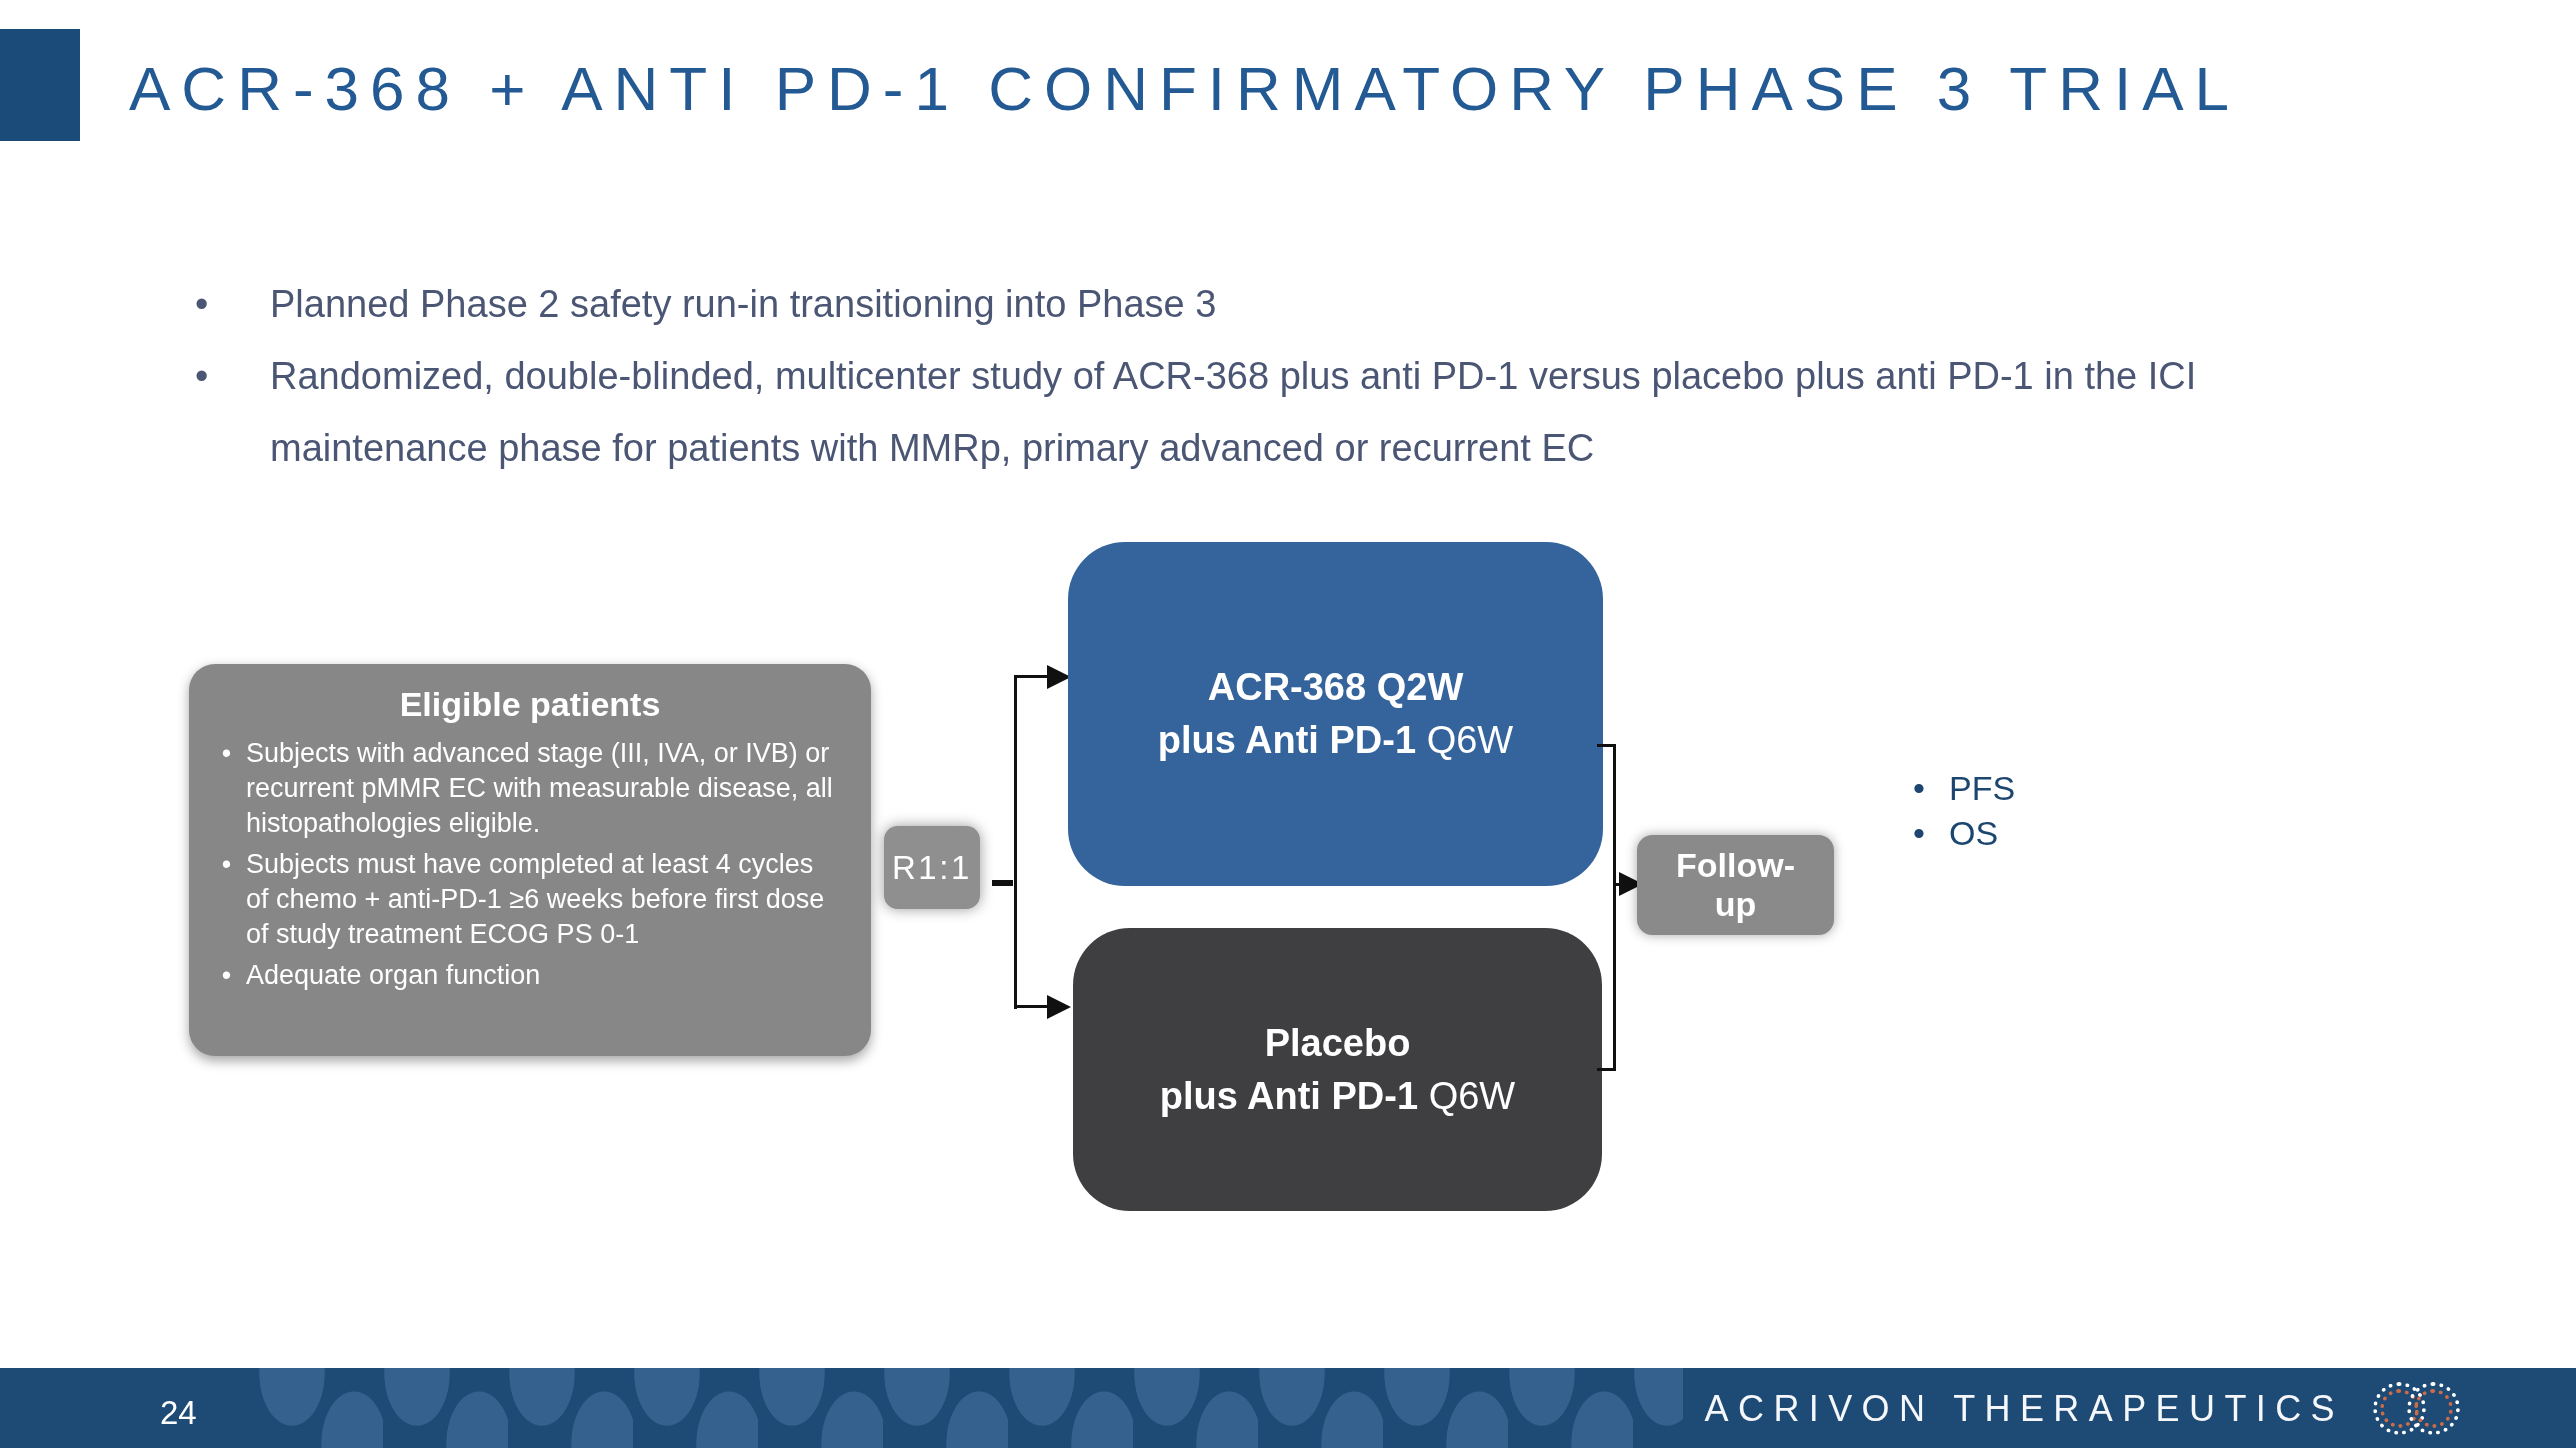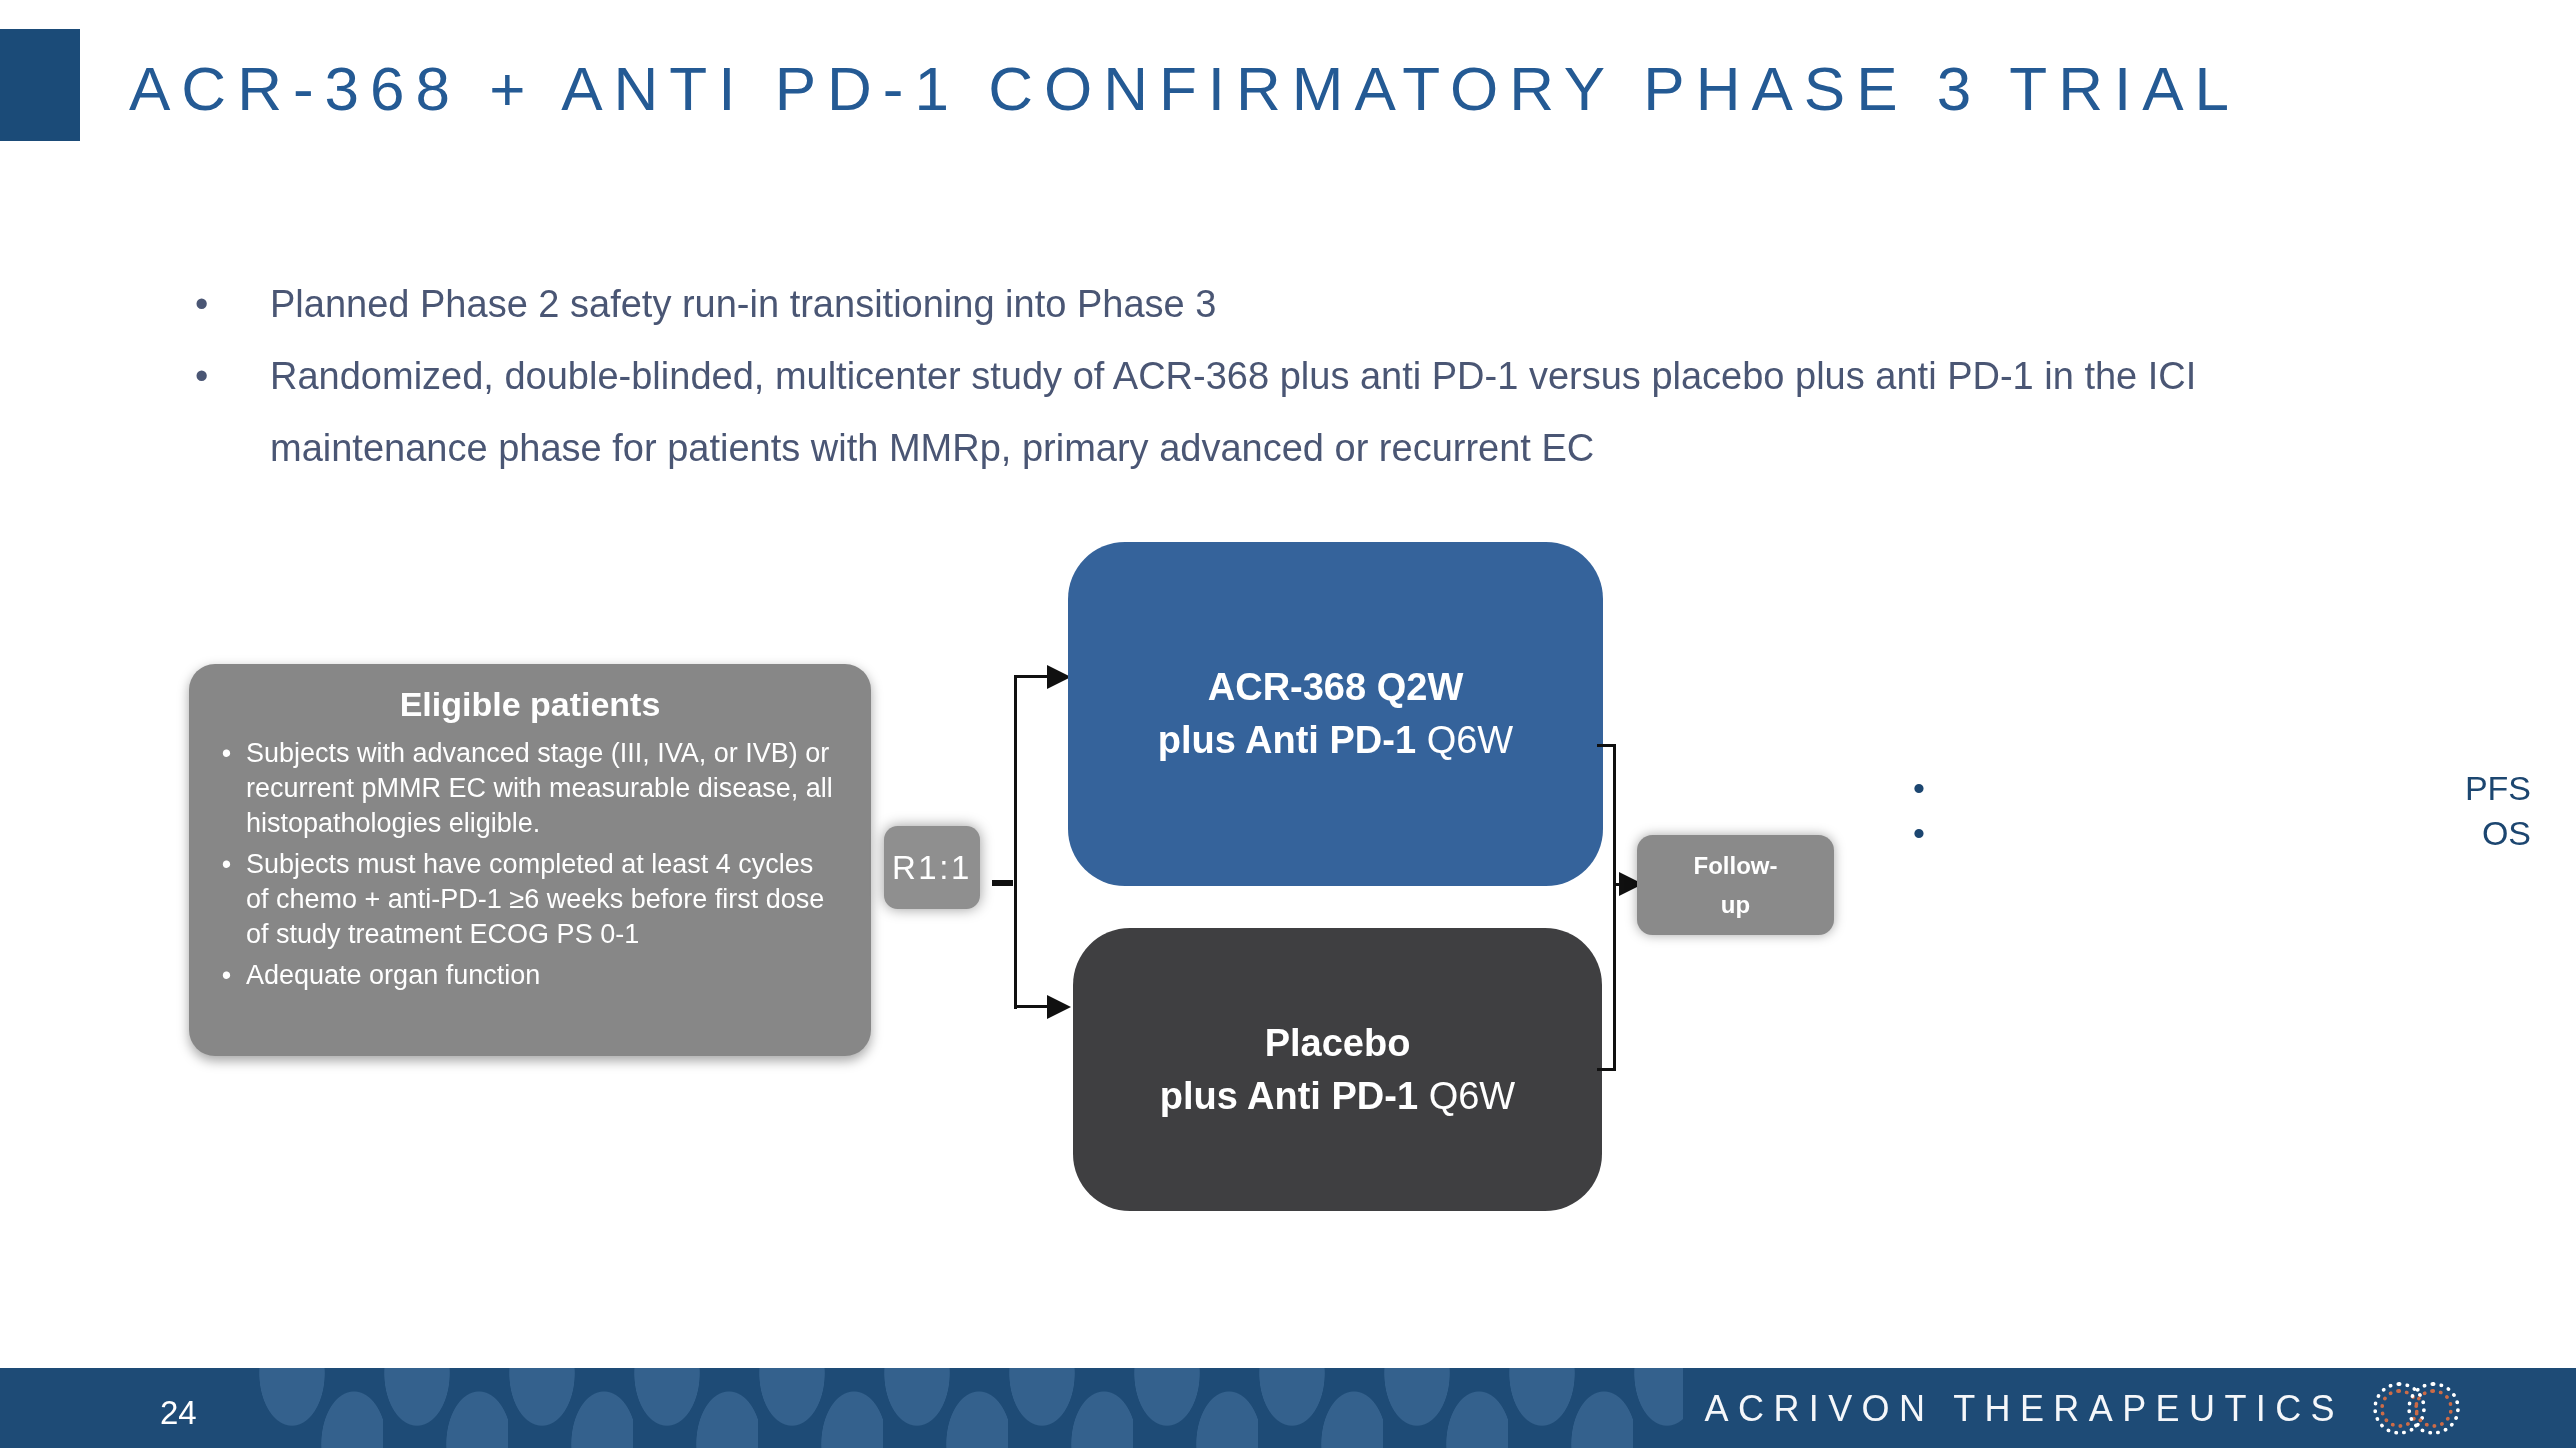--- a/index.html
+++ b/index.html
@@ -41,30 +41,30 @@
   .arm-box{position:absolute;display:flex;flex-direction:column;align-items:center;justify-content:center;
     color:#ffffff;font-size:38px;line-height:53px;text-align:center;}
   .arm-box .b{font-weight:bold;}
   .arm1{left:1068px;top:542px;width:535px;height:344px;background:#35639B;border-radius:57px;}
   .arm2{left:1073px;top:928px;width:529px;height:283px;background:#3F3F41;border-radius:57px;}
   
   .follow-box{
     position:absolute;left:1637px;top:835px;width:197px;height:100px;
     background:#8A8A8A;border-radius:15.5px;box-shadow:0 0 12px rgba(0,0,0,.35);
     display:flex;flex-direction:column;align-items:center;justify-content:center;
-    color:#ffffff;font-size:24px;font-weight:bold;line-height:39px;
+    color:#ffffff;font-size:34px;font-weight:bold;line-height:39px;
   }
   
   .ln{position:absolute;background:#101010;}
   .arrowhead{position:absolute;width:0;height:0;border-top:12px solid transparent;border-bottom:12px solid transparent;border-left:24px solid #101010;}
   
   .endpoints{position:absolute;left:1913px;top:756px;width:618px;color:#1C4670;}
   .endpoints-heading{font-size:45px;font-weight:bold;line-height:70px;margin:0;}
   .endpoints-list{list-style:none;margin:10.3px 0 0 0;padding:0;font-size:34px;line-height:45px;}
-  .endpoints-list li{position:relative;padding-left:36px;text-align:right;}
+  .endpoints-list li{position:relative;padding-left:36px;}
   .endpoints-list li::before{content:"•";position:absolute;left:0;top:0;}
   
   .footer{position:absolute;left:0;top:1368px;width:2576px;height:81px;background:#1E4B76;}
   .footer-pattern{
     position:absolute;left:258px;top:0;width:1425px;height:81px;
     background-image:
       radial-gradient(ellipse 33px 53px at 34px 5.2px, #34618D 98%, transparent 100%),
       radial-gradient(ellipse 33px 53px at 96px 76px, #34618D 98%, transparent 100%);
     background-size:125px 81px;background-repeat:repeat-x;
   }

